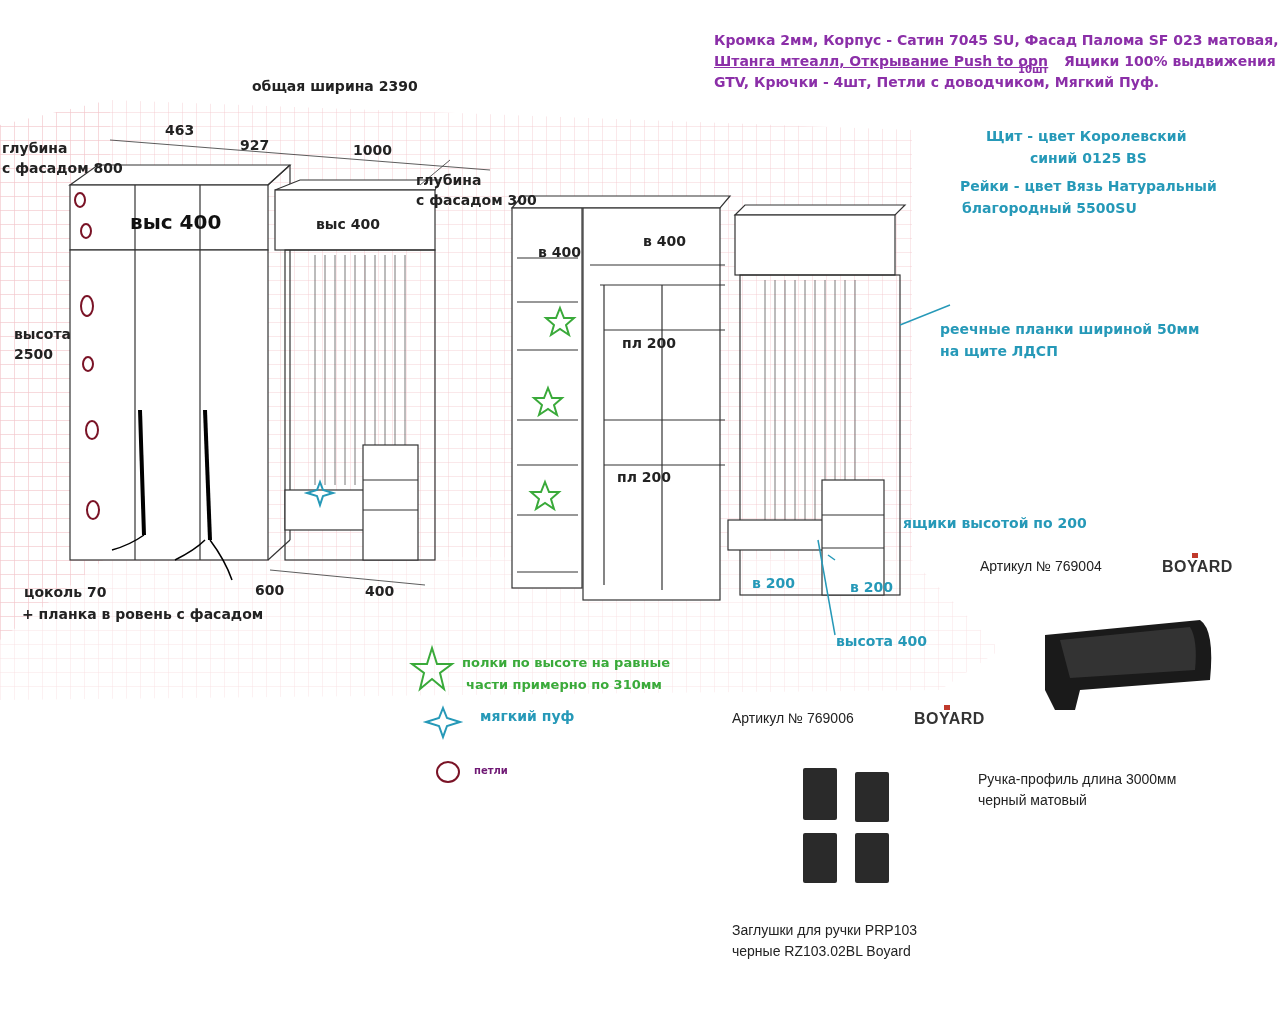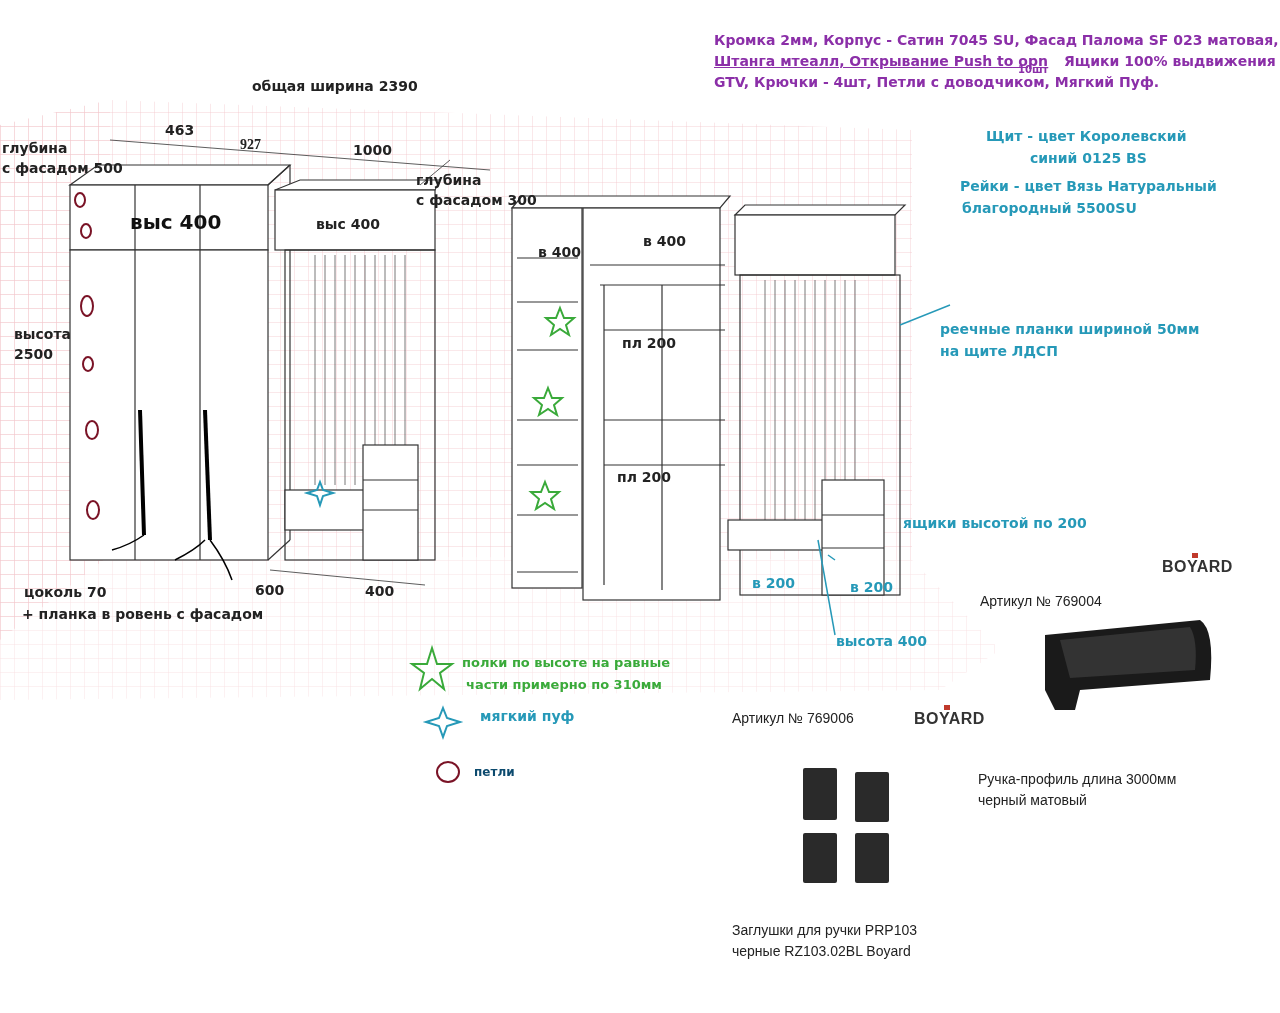--- a/index.html
+++ b/index.html
@@ -4,21 +4,21 @@
 <style>
   html,body{margin:0;padding:0;background:#fff;}
   body{width:1280px;height:1013px;position:relative;overflow:hidden;font-family:"DejaVu Sans",sans-serif;}
   #stage{position:absolute;left:0;top:0;width:1024px;height:1013px;text-align:right;}
   .t{position:absolute;white-space:nowrap;font-weight:bold;line-height:1.2;}
   .dim{font-size:14px;color:#222;}
   .big{font-size:20px;color:#111;}
   .purple{color:#8b2fa8;font-size:14px;}
   .teal{color:#2699b8;font-size:14px;}
   .green{color:#3aaa3a;font-size:13px;}
-  .maroon{color:#0c4a6e;font-size:12px;}
+  .maroon{color:#701a75;font-size:10px;}
   .plain{font-weight:normal;font-family:"Liberation Sans",sans-serif;font-size:14px;color:#222;}
   .boyard{position:absolute;font-family:"Liberation Sans",sans-serif;font-weight:bold;font-size:16px;color:#333;letter-spacing:0.5px;}
   .boyard:before{content:"";position:absolute;left:30px;top:-5px;width:6px;height:5px;background:#c0392b;}
 </style>
 </head>
 <body>
 
 <div id="stage">
   <svg width="1280" height="1013" style="position:absolute;left:0;top:0">
     <defs>
@@ -167,24 +167,24 @@
   </svg>
 
   <div class="t purple" style="left:714px;top:32px;">Кромка 2мм, Корпус - Сатин 7045 SU, Фасад Палома SF 023 матовая,</div>
   <div class="t purple" style="left:714px;top:53px;text-decoration:underline;">Штанга мтеалл, Открывание Push to opn</div>
   <div class="t purple" style="left:1018px;top:53px;font-size:10px;margin-top:11px;">10шт</div>
   <div class="t purple" style="left:1064px;top:53px;">Ящики 100% выдвижения</div>
   <div class="t purple" style="left:714px;top:74px;">GTV, Крючки - 4шт, Петли с доводчиком,  Мягкий Пуф.</div>
 
   <div class="t dim" style="left:252px;top:78px;">общая ширина 2390</div>
   <div class="t dim" style="left:165px;top:122px;">463</div>
-  <div class="t dim" style="left:240px;top:137px;font-family:Liberation Serif, serif;">927</div>
+  <div class="t dim" style="left:240px;top:137px;">927</div>
   <div class="t dim" style="left:353px;top:142px;">1000</div>
   <div class="t dim" style="left:2px;top:140px;">глубина</div>
-  <div class="t dim" style="left:2px;top:160px;">с фасадом 500</div>
+  <div class="t dim" style="left:2px;top:160px;">с фасадом 800</div>
   <div class="t dim" style="left:416px;top:172px;">глубина</div>
   <div class="t dim" style="left:416px;top:192px;">с фасадом 300</div>
   <div class="t big" style="left:130px;top:210px;">выс 400</div>
   <div class="t dim" style="left:316px;top:216px;">выс 400</div>
   <div class="t dim" style="left:14px;top:326px;">высота</div>
   <div class="t dim" style="left:14px;top:346px;">2500</div>
   <div class="t dim" style="left:24px;top:584px;">цоколь 70</div>
   <div class="t dim" style="left:22px;top:606px;">+ планка в ровень с фасадом</div>
   <div class="t dim" style="left:255px;top:582px;">600</div>
   <div class="t dim" style="left:365px;top:583px;">400</div>
@@ -203,21 +203,21 @@
   <div class="t teal" style="left:962px;top:200px;">благородный 5500SU</div>
   <div class="t teal" style="left:940px;top:321px;">реечные планки шириной 50мм</div>
   <div class="t teal" style="left:940px;top:343px;">на щите ЛДСП</div>
   <div class="t teal" style="left:903px;top:515px;">ящики  высотой по  200</div>
 
   <div class="t green" style="left:462px;top:655px;">полки по высоте на равные</div>
   <div class="t green" style="left:466px;top:677px;">части примерно по 310мм</div>
   <div class="t teal" style="left:480px;top:708px;">мягкий пуф</div>
   <div class="t maroon" style="left:474px;top:765px;">петли</div>
 
-  <div class="t plain" style="left:980px;top:558px;margin-top:35px;">Артикул № 769004</div>
+  <div class="t plain" style="left:980px;top:558px;">Артикул № 769004</div>
   <div class="boyard" style="left:1162px;top:558px;">BOYARD</div>
   <div class="t plain" style="left:732px;top:710px;">Артикул № 769006</div>
   <div class="boyard" style="left:914px;top:710px;">BOYARD</div>
   <div class="t plain" style="left:978px;top:771px;">Ручка-профиль длина 3000мм</div>
   <div class="t plain" style="left:978px;top:792px;">черный матовый</div>
   <div class="t plain" style="left:732px;top:922px;">Заглушки для ручки PRP103</div>
   <div class="t plain" style="left:732px;top:943px;">черные RZ103.02BL Boyard</div>
 </div>
 
 </body></html>

